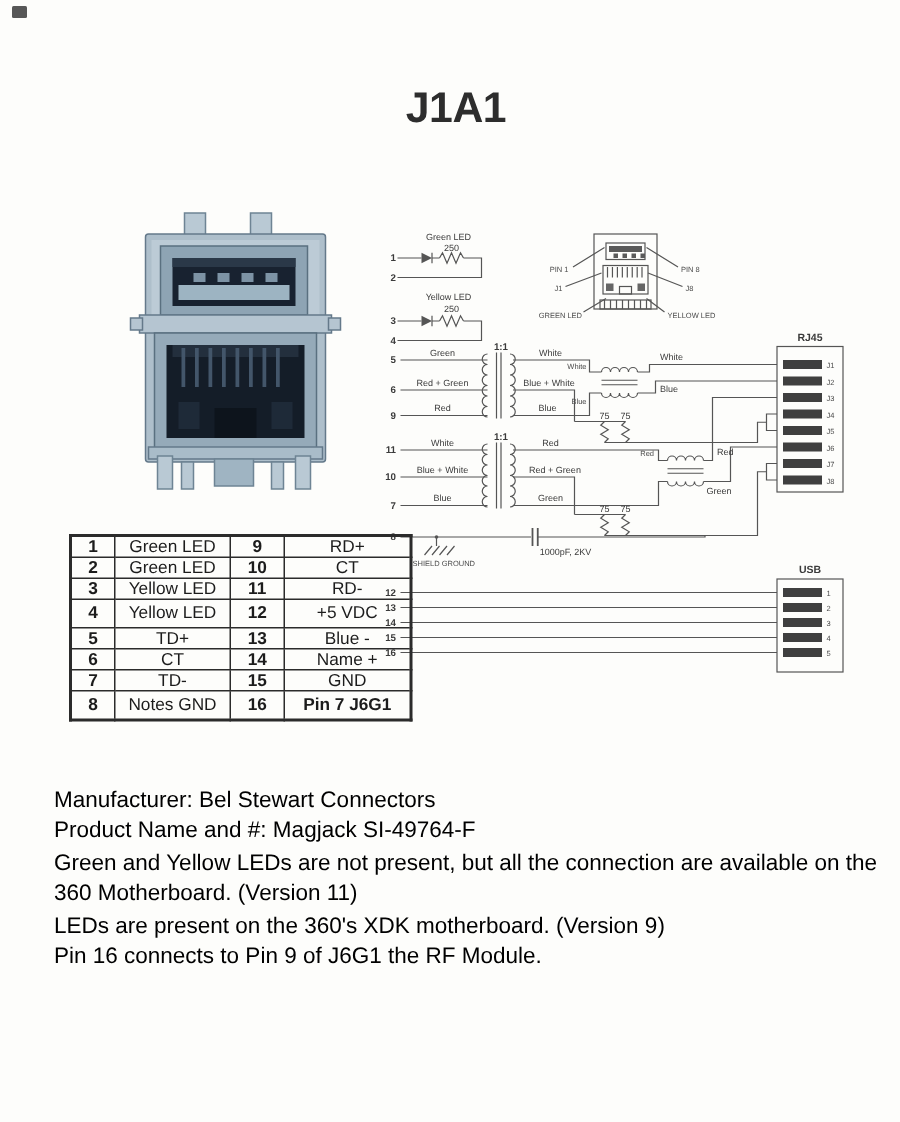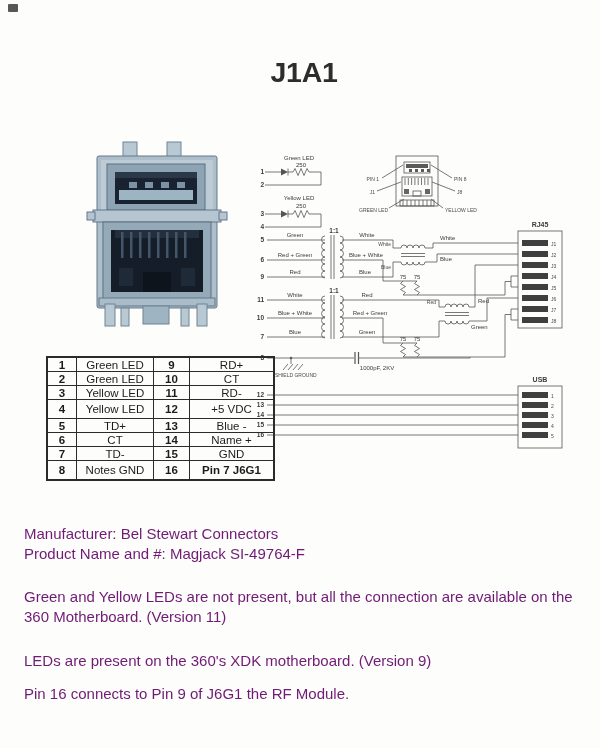--- a/index.html
+++ b/index.html
@@ -31,26 +31,26 @@
     border:1px solid #2b2b2b;text-align:center;vertical-align:middle;
     height:13px;padding:0 2px;white-space:nowrap;
   }
   .pintable{border:2px solid #2b2b2b;}
   .pintable tr:nth-child(4) td,.pintable tr:nth-child(8) td{height:18px;}
   .pintable .num{font-weight:bold;width:24px;}
   .pintable .num2{font-weight:bold;width:31px;}
   .pintable .nm1{width:72px;}
   .pintable .nm2{width:79px;}
   .pintable tr:nth-child(8) .nm2{font-weight:bold;}
-  .footer{position:absolute;left:24px;top:524px;width:550px;font-size:15px;color:#701a75;}
+  .footer{position:absolute;left:36px;top:524px;width:550px;font-size:15px;color:#000000;}
   .footer p{margin:0;line-height:20px;}
   .footer .notes-h{margin-top:11px;font-weight:bold;}
-  .footer .n1{margin-top:23px;}
-  .footer .n2{margin-top:24px;}
-  .footer .n3{margin-top:13px;}
+  .footer .n1{margin-top:2px;}
+  .footer .n2{margin-top:2px;}
+  .footer .n3{}
 </style>
 </head>
 <body>
 
 <div class="page">
 
   <div class="artifact"></div>
 
   <div class="title">
     <div>J1A1</div>

